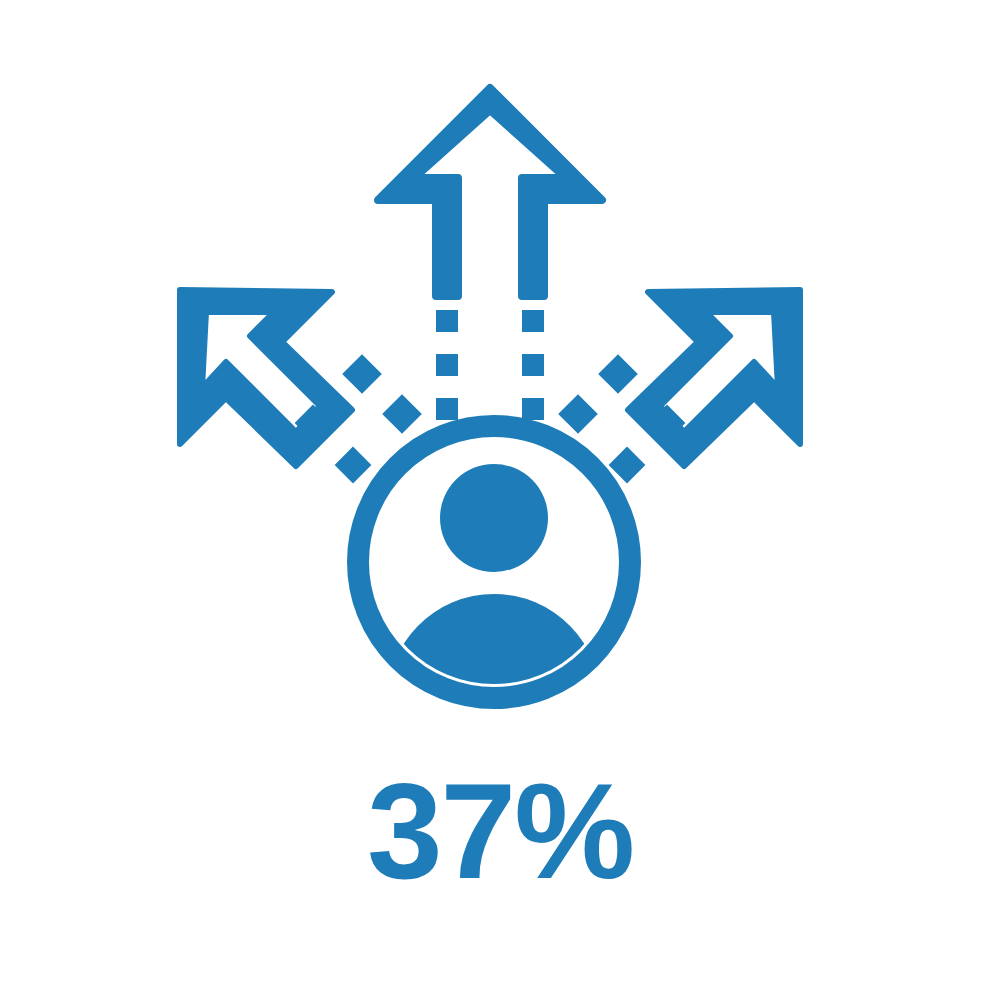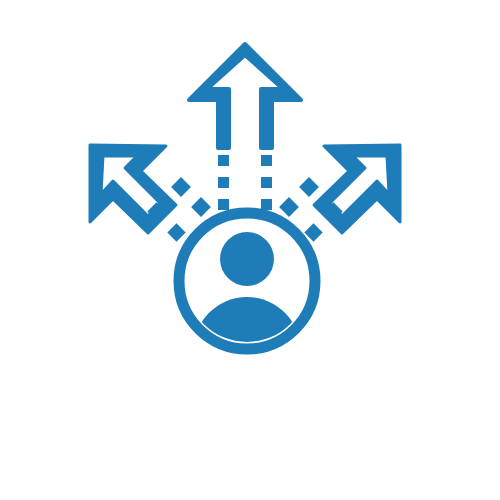--- a/index.html
+++ b/index.html
@@ -139,14 +139,15 @@
       <g clip-path="url(#avatar-clip)">
 
         <circle cx="247" cy="259" r="27" fill="#1E7DB8"></circle>
 
         <ellipse cx="247" cy="352" rx="54" ry="55" fill="#1E7DB8"></ellipse>
       </g>
     </g>
 
   </svg>
 
+  <div id="stat-value-text">37%</div>
 
 </div>
 
 </body></html>

